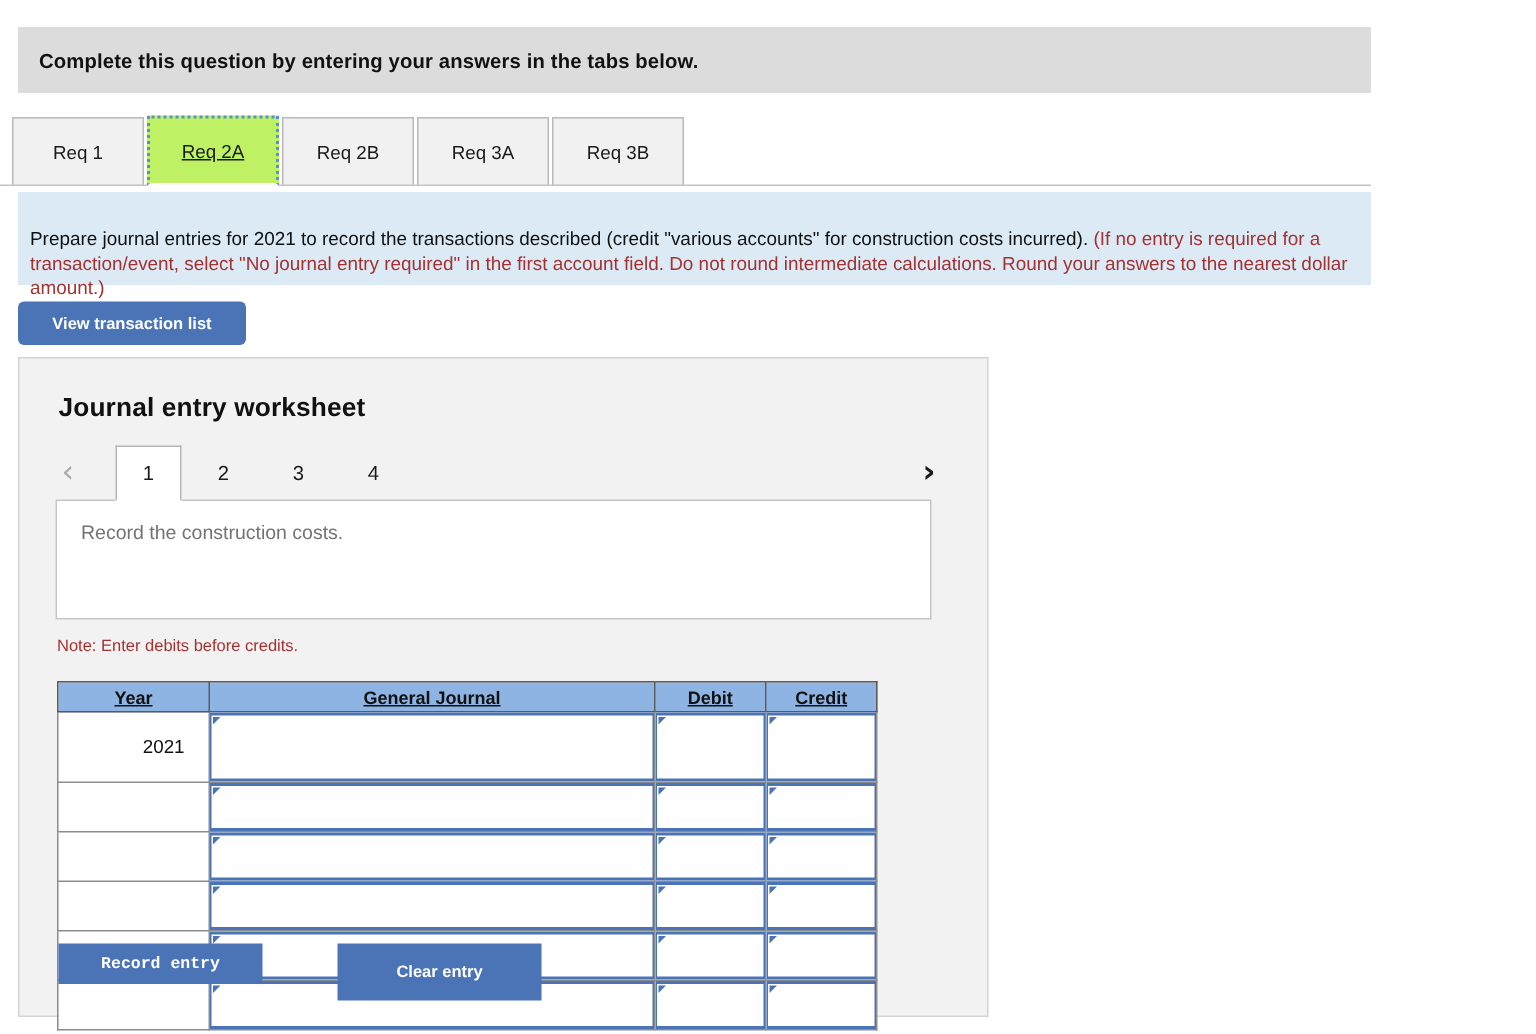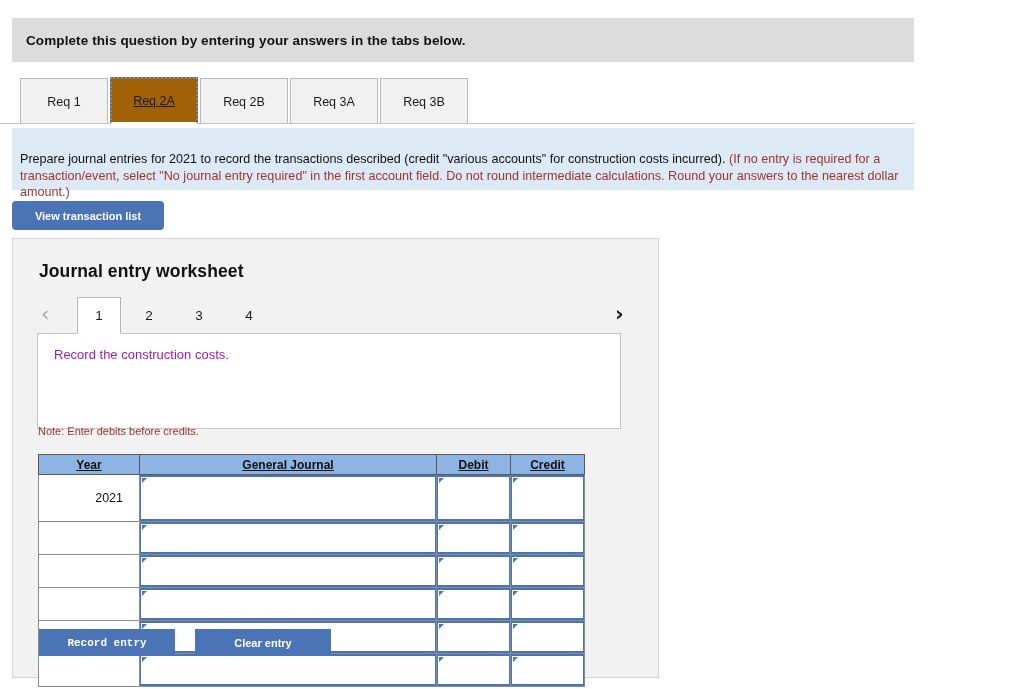--- a/index.html
+++ b/index.html
@@ -21,36 +21,36 @@
     display: flex; align-items: center;
     padding-left: 14px;
   }
   .question-bar-text {
     font-size: 13.5px; font-weight: bold; color: #111111;
     letter-spacing: 0.1px;
   }
 
   
   .req-tabs {
-    position: absolute; left: 20px; top: 76px;
+    position: absolute; left: 8px; top: 76px;
     width: 900px; height: 48px;
     display: flex; align-items: flex-end;
   }
   .req-tab {
     width: 88px; height: 46px;
     background: #f1f1f1;
     border: 1px solid #b9b9b9;
     border-bottom: none;
     display: flex; align-items: center; justify-content: center;
     font-size: 12.5px; color: #1a1a1a;
     margin-right: 2px;
     position: relative;
   }
   .req-tab.active {
-    background: #a16207;
+    background: #bef264;
     border: 2px dotted #5b8fd4;
     border-bottom: 2px solid #ffffff;
     z-index: 3;
     height: 47px;
     text-decoration: underline;
   }
   .req-tabs-underline {
     position: absolute; left: 0; top: 123px;
     width: 914px; height: 1px; background: #c3c3c3;
   }
@@ -117,25 +117,25 @@
   .pager-item.active {
     background: #ffffff;
     border: 1px solid #b5b5b5;
     border-bottom: 1px solid #ffffff;
     z-index: 3;
   }
 
   
   .desc-box {
     position: absolute; left: 24px; top: 94px;
-    width: 584px; height: 96px;
+    width: 584px; height: 80px;
     background: #ffffff;
     border: 1px solid #c4c4c4;
     padding: 13px 0 0 16px;
-    font-size: 13px; color: #a21caf;
+    font-size: 13px; color: #737373;
   }
 
   
   .note {
     position: absolute; left: 25px; top: 186px;
     font-size: 11px; color: #a33232;
   }
 
   
   .jtable {
@@ -192,22 +192,22 @@
     background: transparent;
   }
   td.has-input { padding: 0; border-color: #8c8c8c; }
 
   
   .btn-record {
     position: absolute; left: 26px; top: 390px;
     width: 136px; height: 27px; font-family: Liberation Mono, monospace;
   }
   .btn-clear {
-    position: absolute; left: 182px; top: 390px;
-    width: 136px; height: 27px;
+    position: absolute; left: 212px; top: 390px;
+    width: 136px; height: 38px;
   }
   .btn-view-journal {
     position: absolute; left: 458px; top: 390px;
     width: 159px; height: 27px;
   }
 </style>
 </head>
 <body>
 
 <div class="page">

